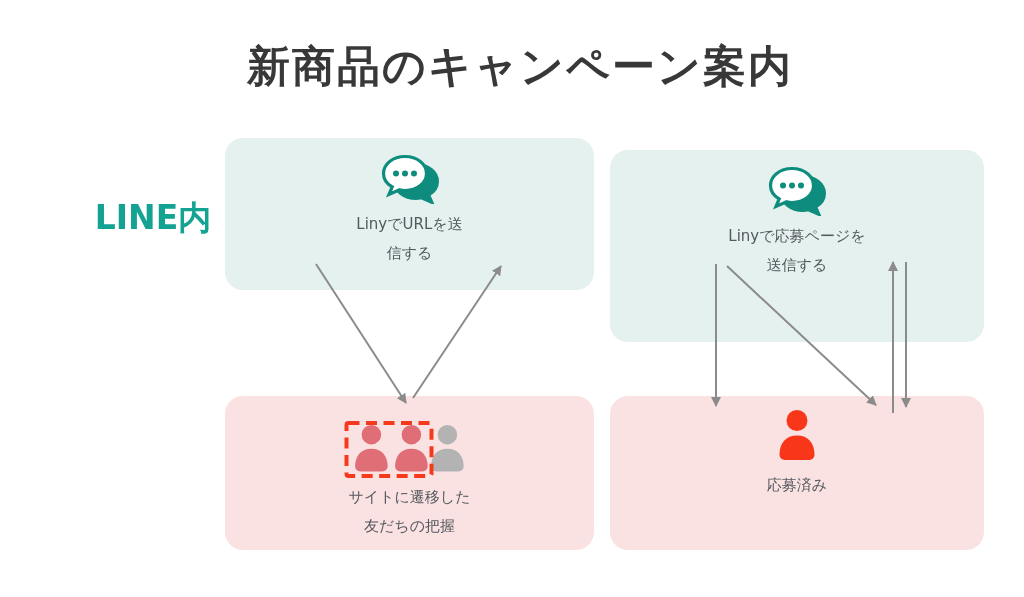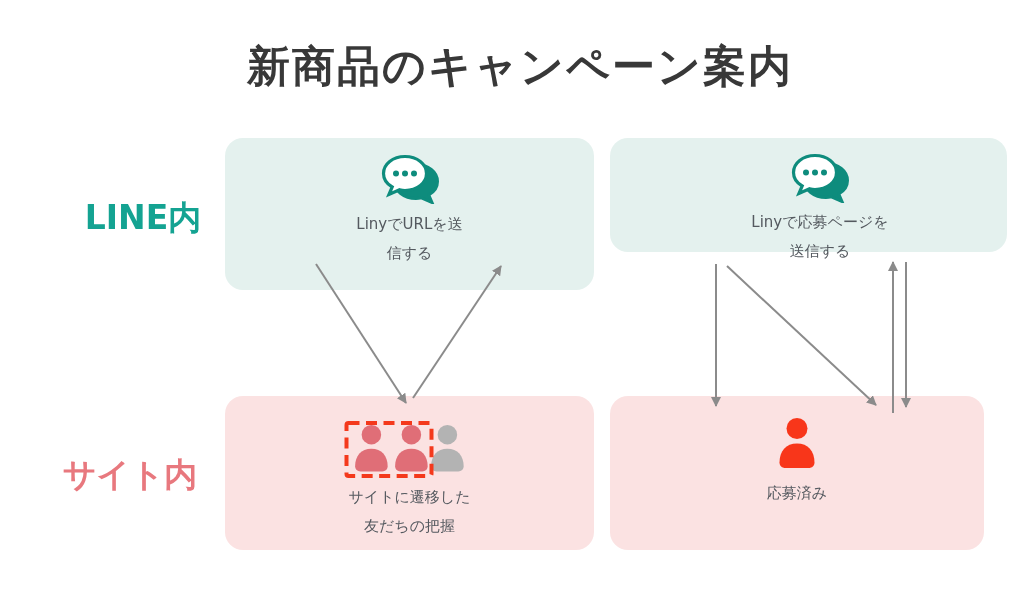--- a/index.html
+++ b/index.html
@@ -9,50 +9,49 @@
     --dashed-red:#f4391c; --arrow-gray:#8b8b8b; --text-dark:#54595f; --title-dark:#383838;
   }
   html,body{margin:0;padding:0;background:#fff;}
   body{font-family:"DejaVu Sans","Liberation Sans",sans-serif;}
   .canvas{position:relative;width:1024px;height:597px;background:#fff;overflow:hidden;}
 
   .title{position:absolute;top:38px;left:8px;width:1024px;margin:0;text-align:center;
          font-size:43px;font-weight:800;letter-spacing:2px;color:var(--title-dark);}
 
   .row-label{position:absolute;font-size:33px;font-weight:800;text-align:center;}
-  .row-label.line{color:var(--teal-accent);left:76px;top:196px;width:134px;}
+  .row-label.line{color:var(--teal-accent);left:86px;top:196px;width:134px;}
   .row-label.site{color:var(--salmon-accent);left:42px;top:453px;width:176px;}
 
   .box{position:absolute;border-radius:18px;display:flex;flex-direction:row;}
   .box-mint{background:var(--mint-box);}
   .box-pink{background:var(--pink-box);}
   .box-tl{left:225px;top:138px;width:369px;height:152px;}
-  .box-tr{left:610px;top:138px;width:374px;height:114px;padding-left:23px;}
+  .box-tr{left:610px;top:150px;width:374px;height:192px;}
   .box-bl{left:225px;top:396px;width:369px;height:154px;}
   .box-br{left:610px;top:396px;width:374px;height:154px;}
 
   .col{flex:1;display:flex;flex-direction:column;align-items:center;padding-top:13px;}
-  .box-br .col{padding-top:20px;font-family:Liberation Serif, serif;}
+  .box-br .col{padding-top:12px;font-family:Liberation Serif, serif;}
   .box-bl .col{padding-top:20px;align-items:center;}
   .icon{display:flex;align-items:center;justify-content:center;height:54px;}
   .item-label{margin-top:5px;font-size:15px;line-height:29px;color:var(--text-dark);
               text-align:center;white-space:pre-line;}
   .box-br .item-label{margin-top:9px;}
 
   .arrows{position:absolute;left:0;top:0;pointer-events:none;}
 </style>
 </head>
 <body>
 
 <div class="canvas">
 
   <h1 class="title">新商品のキャンペーン案内</h1>
 
   <div class="row-label line">LINE内</div>
-  <div class="row-label site">サイト内</div>
 
   <div class="box box-mint box-tl">
     <div class="col">
       <span class="icon">
         <svg width="60" height="52" viewBox="0 0 60 50">
           <g transform="translate(60,9) scale(-1,1)">
             <path d="M24,2.5 C11.8,2.5 2.5,10 2.5,19.5 C2.5,25.3 6,30 11.2,33 L8,40.5 L18.6,35.8 C20.3,36.2 22.1,36.5 24,36.5 C36.2,36.5 45.5,29 45.5,19.5 C45.5,10 36.2,2.5 24,2.5 Z" style="fill:var(--teal-icon,#0e8c7d);stroke:var(--teal-icon,#0e8c7d);" stroke-width="3"></path>
           </g>
           <g transform="translate(1,1)">
             <path d="M24,2.5 C11.8,2.5 2.5,10 2.5,19.5 C2.5,25.3 6,30 11.2,33 L8,40.5 L18.6,35.8 C20.3,36.2 22.1,36.5 24,36.5 C36.2,36.5 45.5,29 45.5,19.5 C45.5,10 36.2,2.5 24,2.5 Z" fill="#ffffff" style="stroke:var(--teal-icon,#0e8c7d);" stroke-width="3.2"></path>

